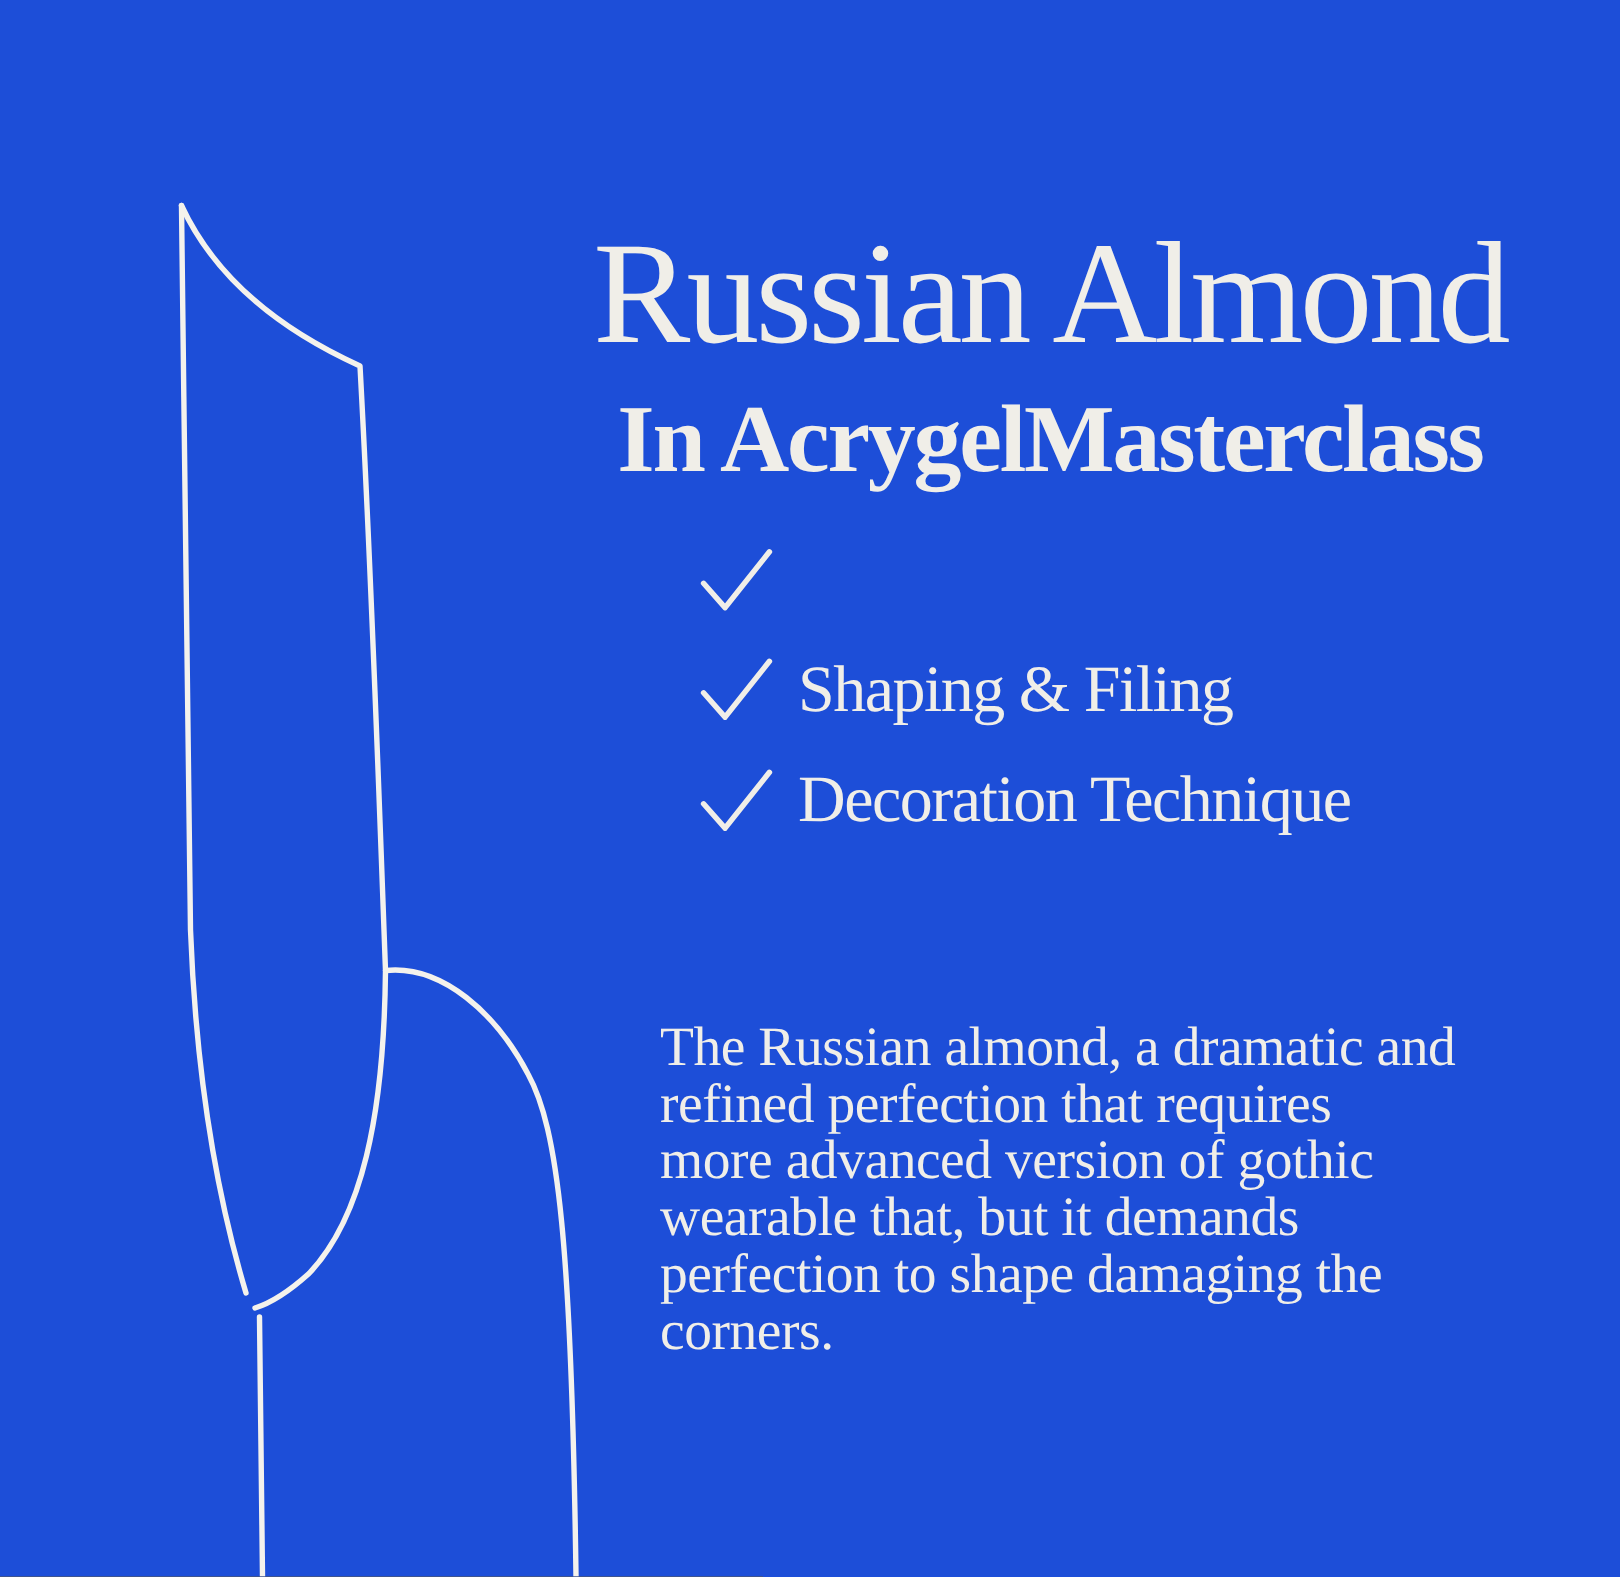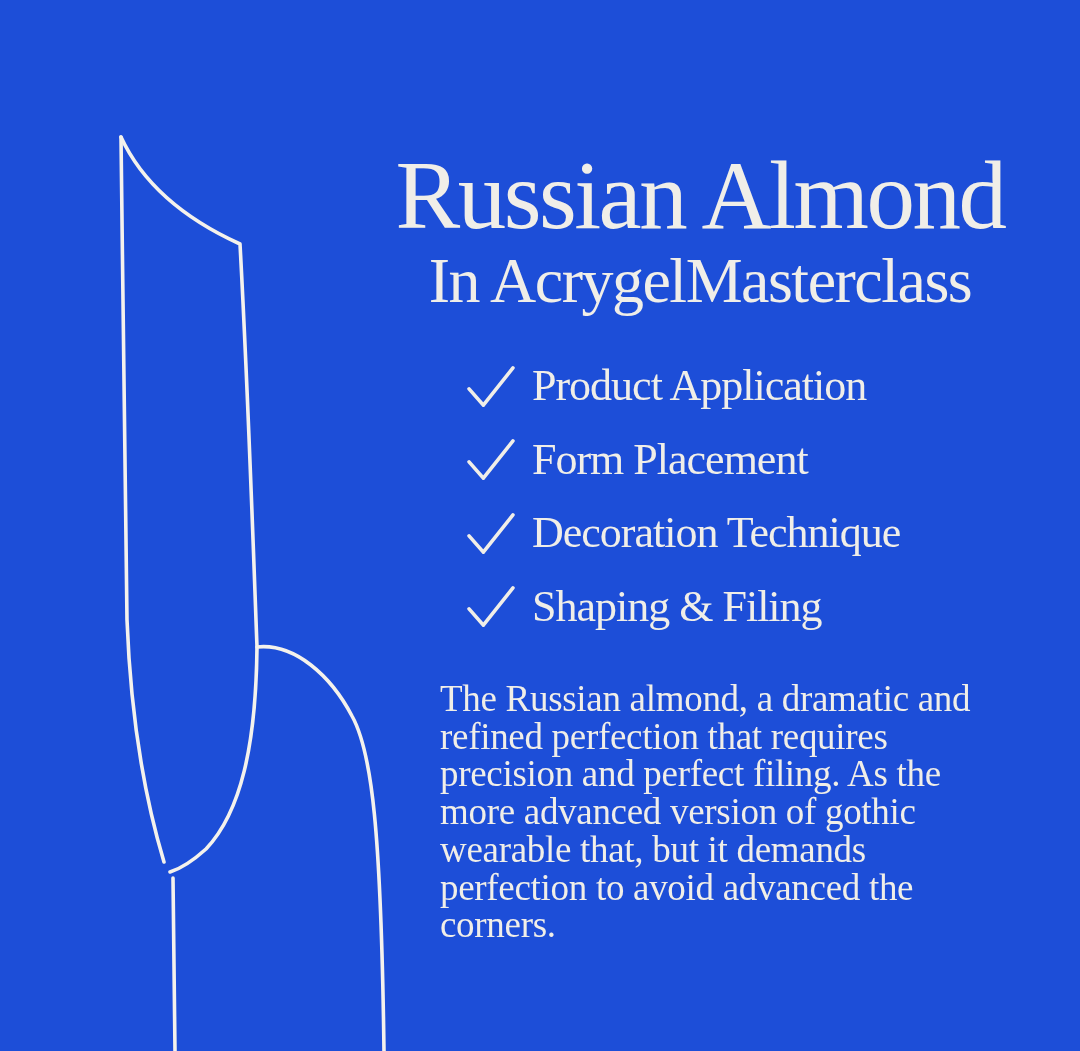--- a/index.html
+++ b/index.html
@@ -40,26 +40,26 @@
     font-size: 97px;
     font-weight: 400;
     line-height: 1;
     letter-spacing: -2.5px;
     color: #f0eee8;
     white-space: nowrap;
   }
   .subtitle {
     position: absolute;
     left: 340px;
-    top: 249px;
+    top: 261px;
     width: 720px;
     margin: 0;
     text-align: center;
     font-size: 64px;
-    font-weight: 400;
+    font-weight: 700;
     line-height: 1;
     letter-spacing: -1.5px;
     color: #f0eee8;
     white-space: nowrap;
   }
   .checklist {
     position: absolute;
     left: 466px;
     top: 349px;
     margin: 0;
@@ -117,45 +117,37 @@
   </svg>
 
   <h1 class="title">Russian Almond</h1>
   <h2 class="subtitle">In AcrygelMasterclass</h2>
 
   <ul class="checklist">
     <li class="check-row">
       <svg class="check" viewBox="0 0 50 44">
         <polyline points="2,25 17,42 48,3"></polyline>
       </svg>
-      <span class="check-label">Product Application</span>
     </li>
     <li class="check-row">
       <svg class="check" viewBox="0 0 50 44">
         <polyline points="2,25 17,42 48,3"></polyline>
       </svg>
-      <span class="check-label">Form Placement</span>
+      <span class="check-label">Shaping &amp; Filing</span>
     </li>
     <li class="check-row">
       <svg class="check" viewBox="0 0 50 44">
         <polyline points="2,25 17,42 48,3"></polyline>
       </svg>
       <span class="check-label">Decoration Technique</span>
     </li>
-    <li class="check-row">
-      <svg class="check" viewBox="0 0 50 44">
-        <polyline points="2,25 17,42 48,3"></polyline>
-      </svg>
-      <span class="check-label">Shaping &amp; Filing</span>
-    </li>
   </ul>
 
   <div class="body-text">
     <div class="body-line">The Russian almond, a dramatic and</div>
     <div class="body-line">refined perfection that requires</div>
-    <div class="body-line">precision and perfect filing. As the</div>
     <div class="body-line">more advanced version of gothic</div>
     <div class="body-line">wearable that, but it demands</div>
-    <div class="body-line">perfection to avoid advanced the</div>
+    <div class="body-line">perfection to shape damaging the</div>
     <div class="body-line">corners.</div>
   </div>
 
 </div>
 
 </body></html>

